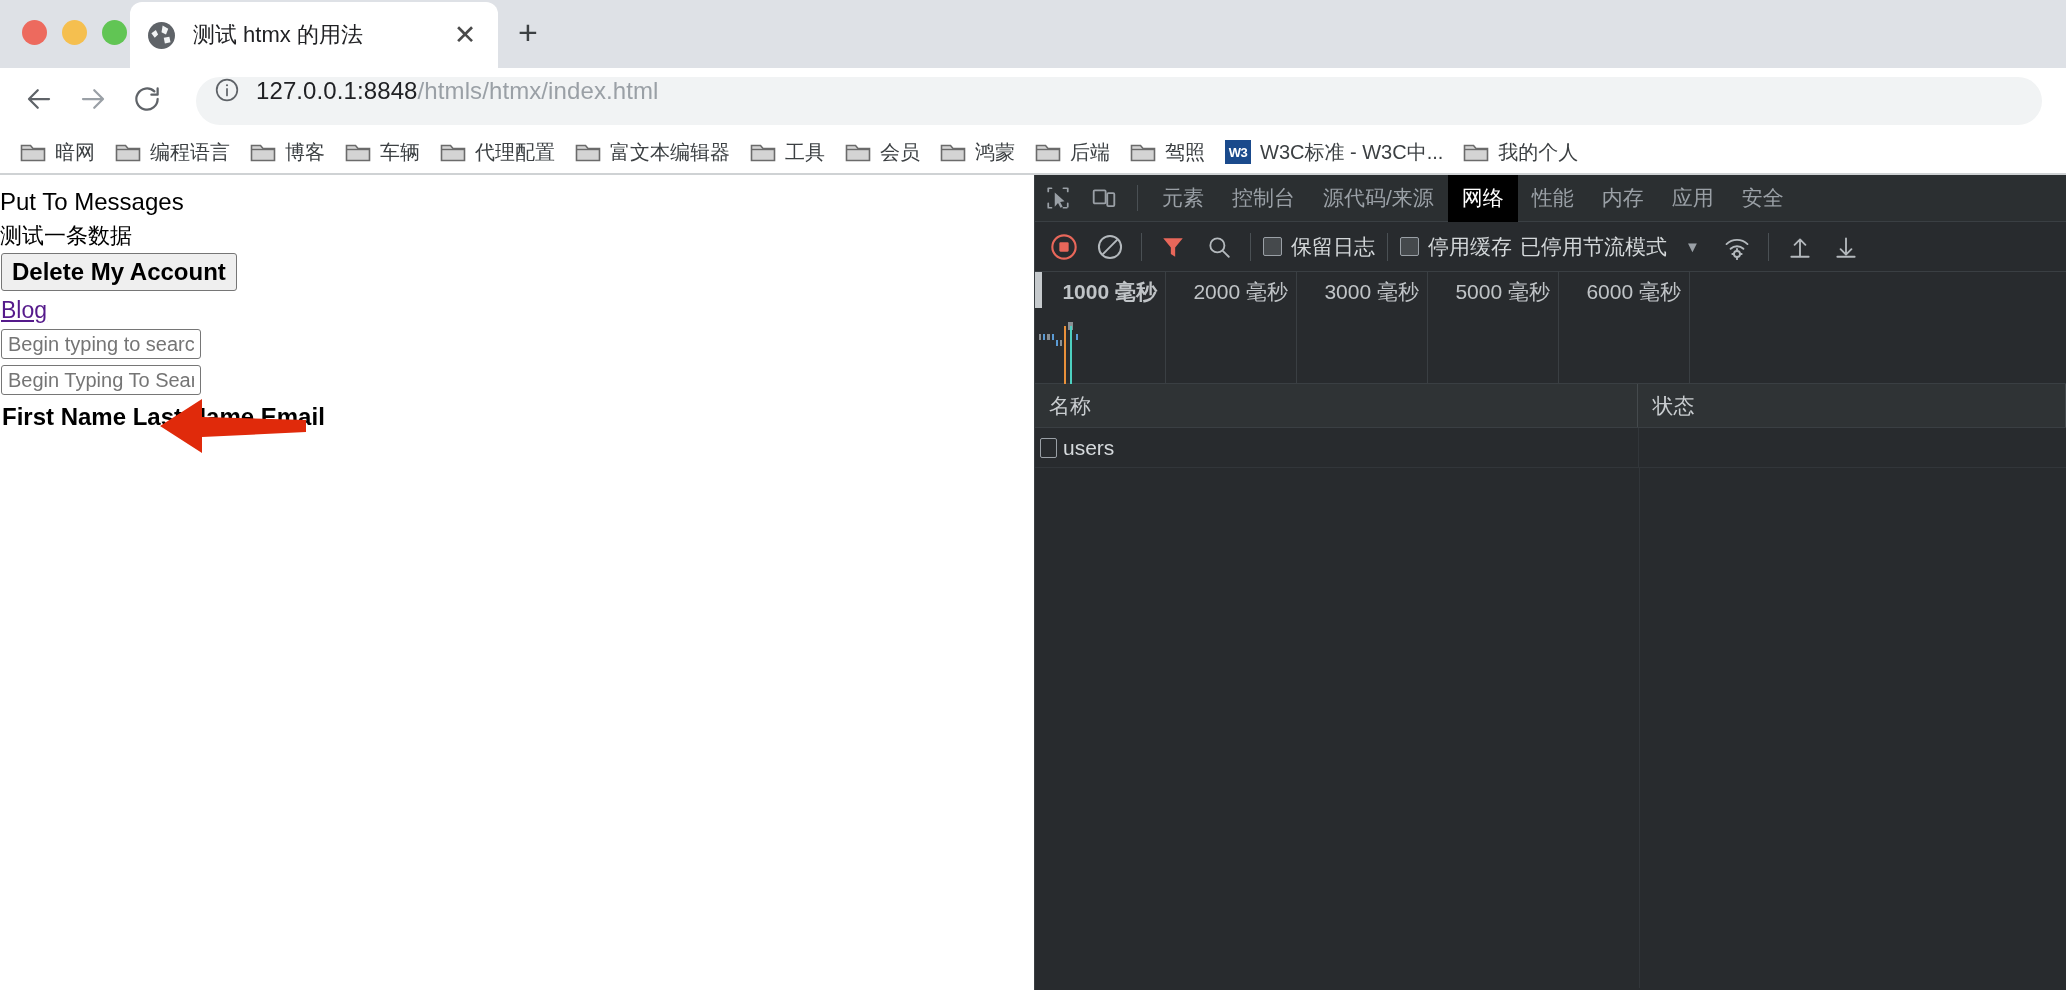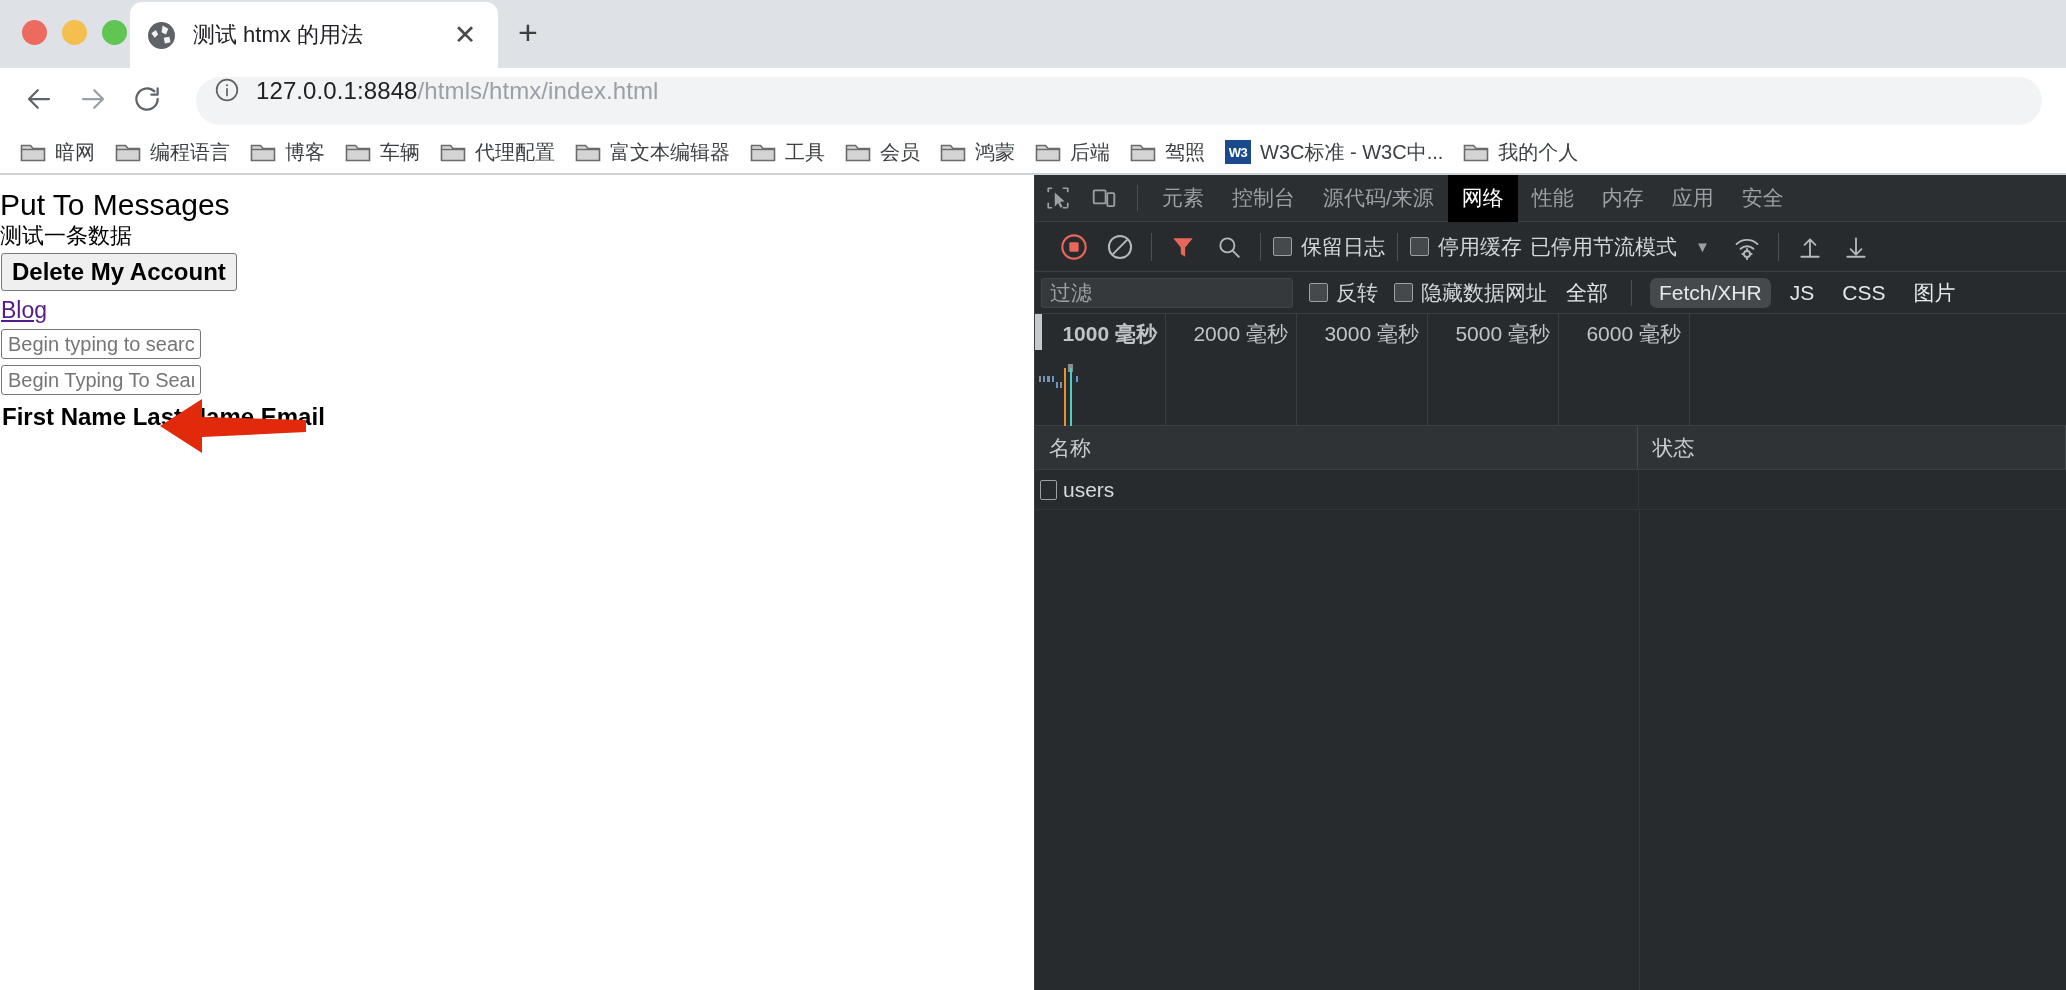--- a/index.html
+++ b/index.html
@@ -100,21 +100,21 @@
     background: #cfd2d4;
   }
 
   
   .page {
     position: absolute; left: 0; top: 175px; width: 1034px; height: 815px;
     background: #ffffff; overflow: hidden;
   }
   .pc-line1 {
     position: absolute; left: 0; top: 13px;
-    font-size: 30px; color: #000; font-family: "Liberation Sans", sans-serif;
+    font-size: 24px; color: #000; font-family: "Liberation Sans", sans-serif;
   }
   .pc-line2 {
     position: absolute; left: 0; top: 46px;
     font-size: 22px; color: #000;
   }
   .pc-btn {
     position: absolute; left: 1px; top: 78px;
     background: #efefef; border: 1px solid #767676; border-radius: 3px;
     font-size: 24px; font-weight: bold; color: #000;
     padding: 4px 10px; font-family: "Liberation Sans", sans-serif;
@@ -161,21 +161,21 @@
   }
   .dt-vsep { width: 1px; height: 26px; background: #4a5054; margin: 0 10px; }
   .dt-tab {
     padding: 0 14px; height: 47px; display: flex; align-items: center;
     font-size: 21px; color: #9aa0a6; white-space: nowrap;
   }
   .dt-tab.active { background: #000000; color: #ffffff; }
 
   .dt-toolbar {
     position: relative; height: 50px; display: flex; align-items: center;
-    background: #282b2e; border-bottom: 1px solid #3a3f43; padding-left: 16px;
+    background: #282b2e; border-bottom: 1px solid #3a3f43; padding-left: 6px;
   }
   .tb-ic {
     width: 46px; height: 42px; display: flex;
     align-items: center; justify-content: center; color: #b4b9bd;
   }
   .tb-sep { width: 1px; height: 28px; background: #4a5054; margin: 0 8px; }
   .tb-check {
     display: flex; align-items: center; gap: 9px;
     font-size: 21px; color: #d4d8da; white-space: nowrap; padding: 0 4px;
   }
@@ -490,39 +490,20 @@
           <path d="M12 20V5M12 5l-5 5M12 5l5 5M4 21h16" stroke-linecap="round" stroke-linejoin="round"></path>
         </svg>
       </div>
       <div class="tb-ic">
         <svg width="26" height="26" viewBox="0 0 24 24" fill="none" stroke="currentColor" stroke-width="1.7">
           <path d="M12 4v15M12 19l-5-5M12 19l5-5M4 21h16" stroke-linecap="round" stroke-linejoin="round"></path>
         </svg>
       </div>
     </div>
 
-    <div class="dt-filter">
-      <input class="filter-input" type="text" placeholder="过滤" style="">
-      <label class="f-check">
-        <span class="cbox"></span>
-        <span>反转</span>
-      </label>
-      <label class="f-check">
-        <span class="cbox"></span>
-        <span>隐藏数据网址</span>
-      </label>
-      <div id="type-filters" style="display:flex;align-items:center;">
-          <div class="f-type">全部</div>
-          <div style="width: 1px; height: 26px; background: rgb(74, 80, 84); margin: 0px 8px 0px 14px;"></div>
-          <div class="f-type sel">Fetch/XHR</div>
-          <div class="f-type">JS</div>
-          <div class="f-type">CSS</div>
-          <div class="f-type">图片</div>
-        </div>
-    </div>
 
     <div class="dt-overview" id="overview">
       <div class="ov-scrollbar"></div>
       <div class="ov-bars">
         <div class="ovb" style="left:0px;  top:22px; width:2px; height:6px; background:#8a8f93;"></div>
         <div class="ovb" style="left:4px;  top:22px; width:2px; height:6px; background:#5b9bd5;"></div>
         <div class="ovb" style="left:8px;  top:22px; width:3px; height:6px; background:#8a8f93;"></div>
         <div class="ovb" style="left:13px; top:22px; width:2px; height:6px; background:#5b9bd5;"></div>
         <div class="ovb" style="left:17px; top:28px; width:2px; height:6px; background:#5b9bd5;"></div>
         <div class="ovb" style="left:21px; top:28px; width:2px; height:6px; background:#8a8f93;"></div>

